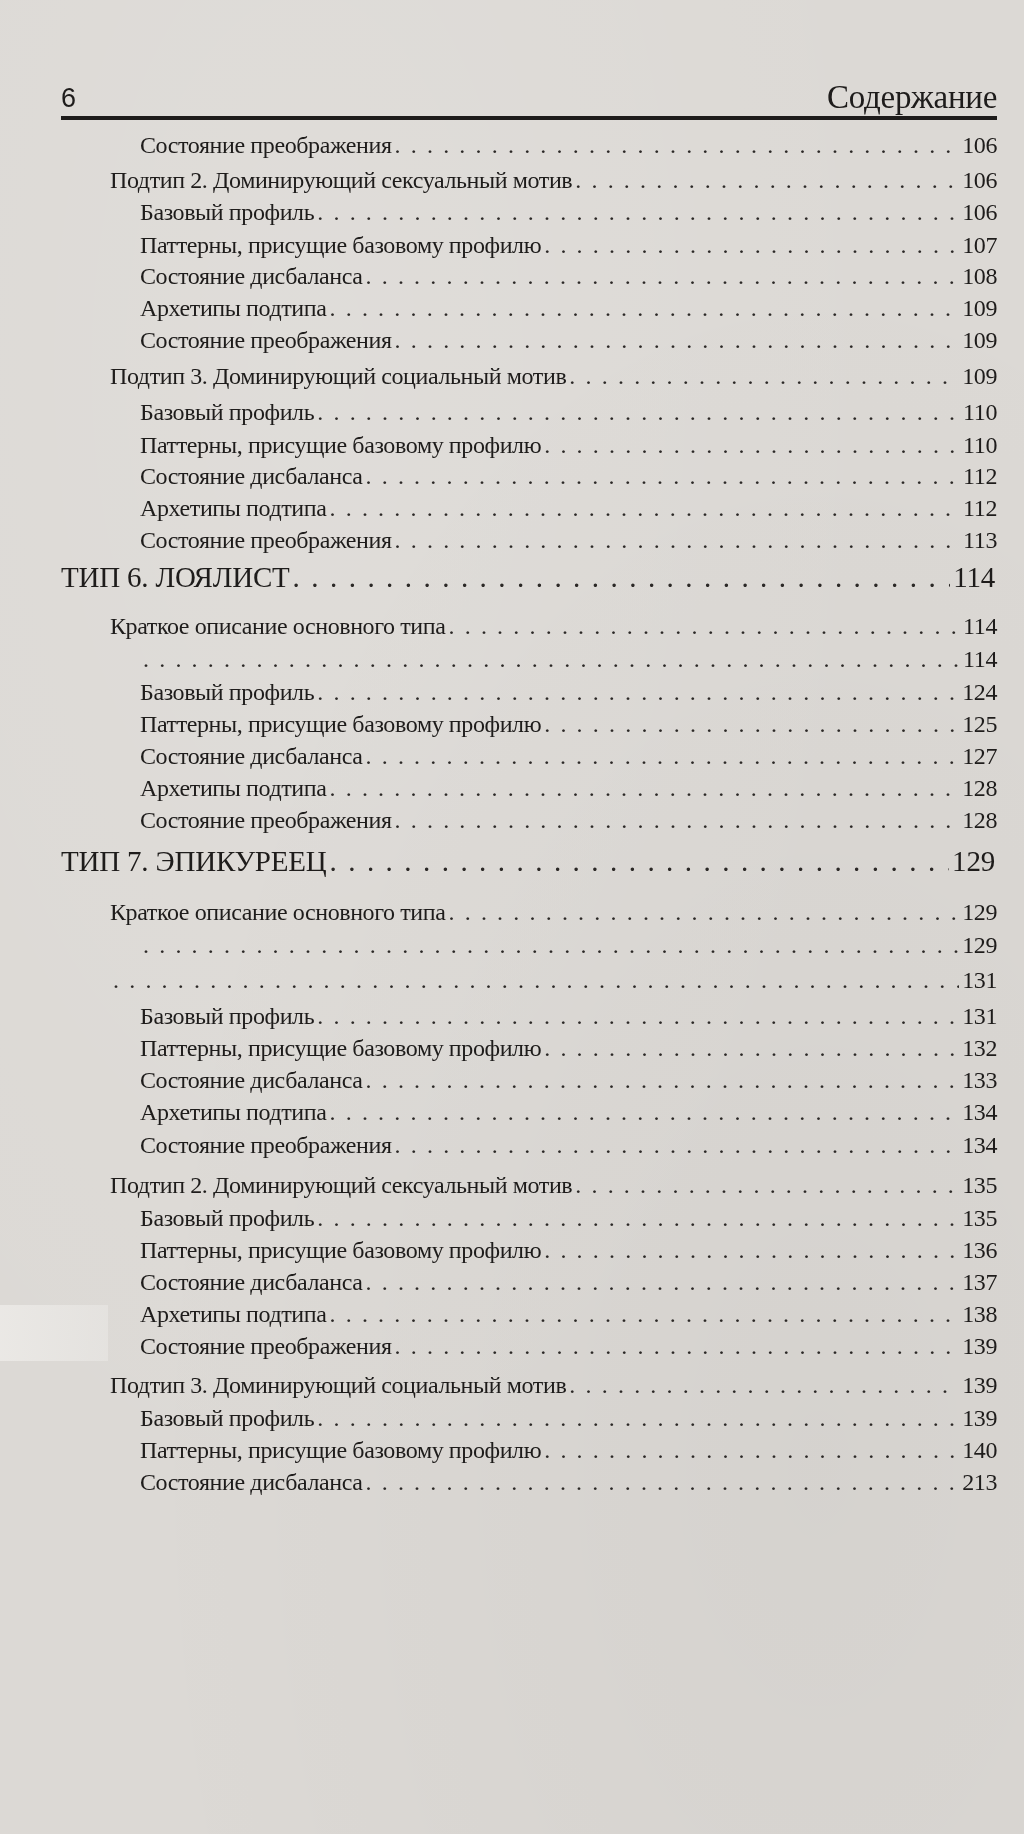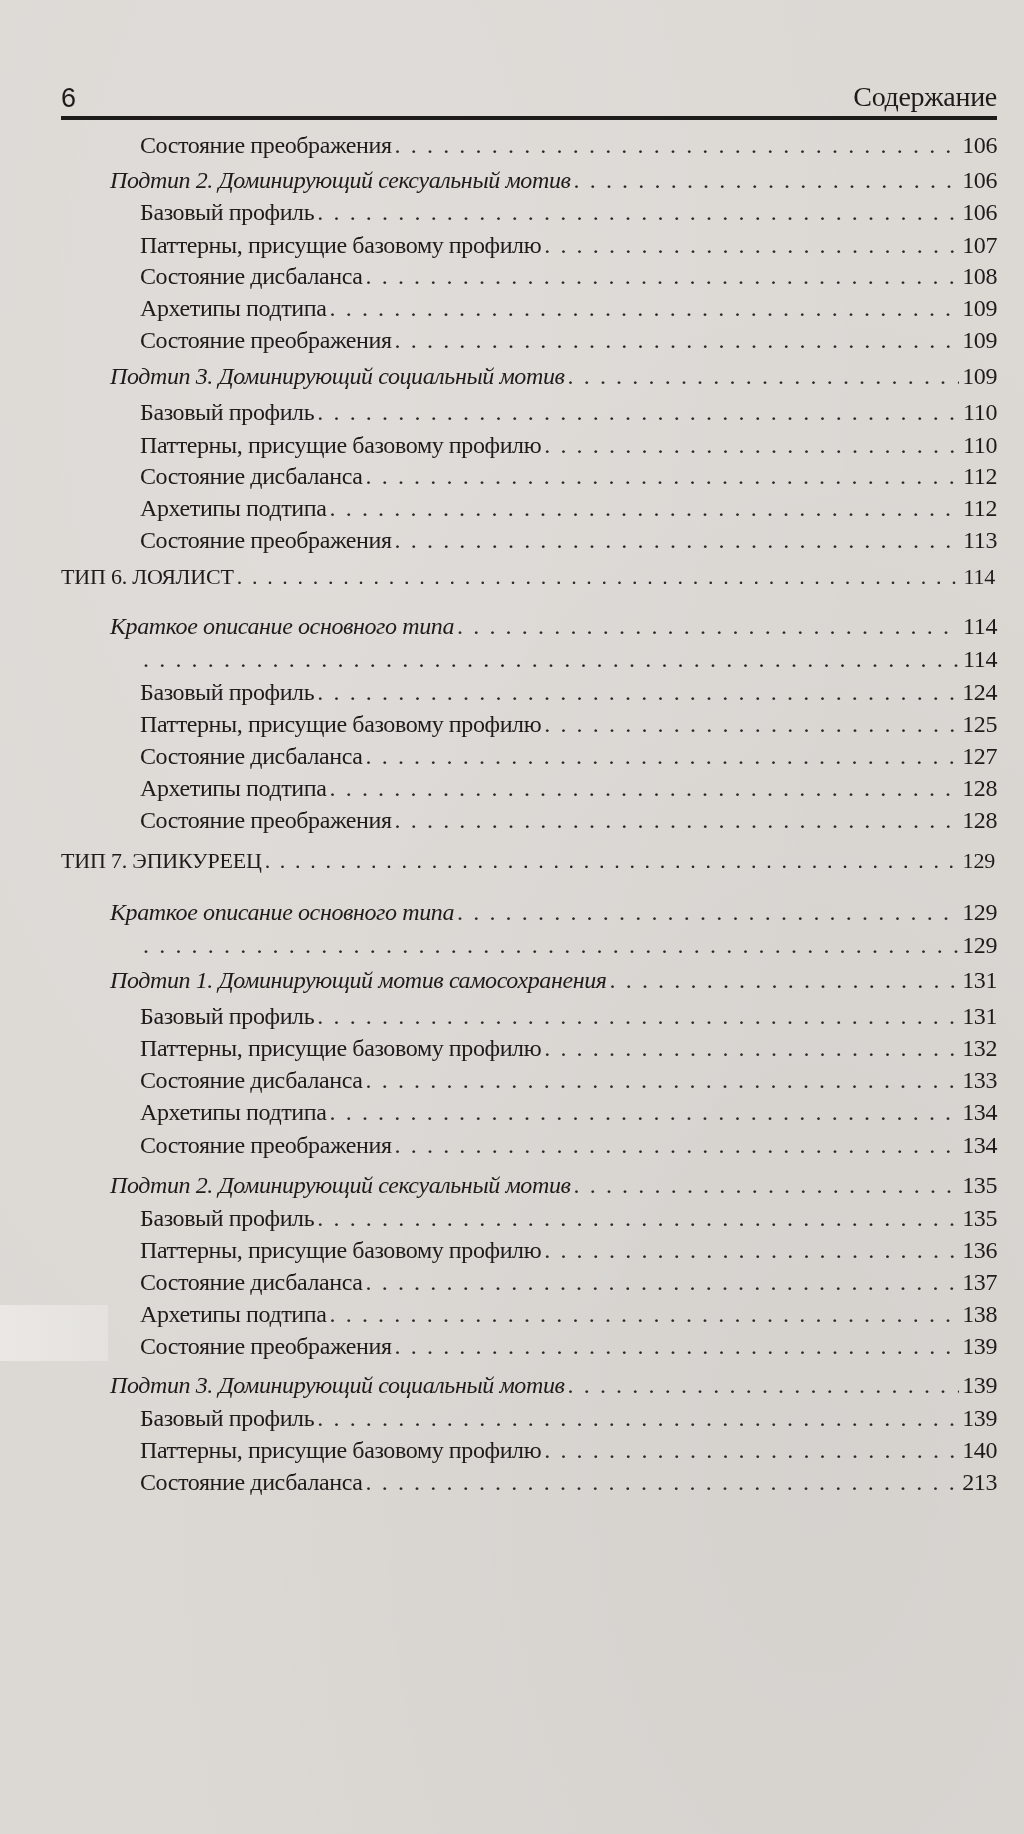--- a/index.html
+++ b/index.html
@@ -20,21 +20,21 @@
   .running-head {
     position: absolute; left: 61px; right: 27px; top: 74px; height: 44px;
   }
   .folio {
     position: absolute; left: 0; bottom: 6px;
     font-family: "Liberation Sans", "DejaVu Sans", sans-serif;
     font-size: 27px; line-height: 27px;
   }
   .section-title {
     position: absolute; right: 0; bottom: 6px;
-    font-size: 28px; line-height: 30px; letter-spacing: -0.3px;
+    font-size: 33px; line-height: 30px; letter-spacing: -0.3px;
   }
   .rule {
     position: absolute; left: 61px; right: 27px; top: 116px; height: 4px;
     background: #1e1c1b;
   }
   .toc { position: absolute; left: 0; top: 0; width: 1024px; height: 1507px; }
   .row {
     position: absolute; display: flex; align-items: baseline;
     font-size: 24px; line-height: 30px; white-space: nowrap;
     letter-spacing: -0.4px;
@@ -45,22 +45,22 @@
     letter-spacing: 6.3px; color: #2b2826;
   }
   .row .leader::before {
     content: ". . . . . . . . . . . . . . . . . . . . . . . . . . . . . . . . . . . . . . . . . . . . . . . . . . . . . . . . . . . . . . . . . . . . . . . . . . . . . . . . . . . . . . . . . . . . . . . .";
     letter-spacing: 0;
     word-spacing: 4.2px;
   }
   .row .page-num { flex: 0 0 auto; text-align: center; }
   .lvl-item { left: 140px; right: 27px; }
   .lvl-sub { left: 110px; right: 27px; }
-  .lvl-sub .label { font-style: italic; }
-  .lvl-type { left: 61px; right: 29px; font-size: 22px; letter-spacing: -0.2px; }
+  .lvl-sub .label { }
+  .lvl-type { left: 61px; right: 29px; font-size: 29px; letter-spacing: -0.2px; }
   .scan-mark {
     position: absolute; left: 0; top: 1305px; width: 108px; height: 56px;
     background: linear-gradient(90deg, #eeece9, #e6e4e1);
     opacity: 0.8;
   }
 </style>
 </head>
 <body>
 
 <div class="page">
@@ -185,21 +185,20 @@
     <div class="row lvl-sub" style="top:897px">
         <span class="label">Краткое описание основного типа</span>
         <span class="leader"></span>
         <span class="page-num">129</span>
       </div>
     <div class="row lvl-item" style="top:930px">
         <span class="leader"></span>
         <span class="page-num">129</span>
       </div>
     <div class="row lvl-sub" style="top:965px">
-        <span class="label">Подтип 1. Доминирующий мотив самосохранения</span>
         <span class="leader"></span>
         <span class="page-num">131</span>
       </div>
     <div class="row lvl-item" style="top:1001px">
         <span class="label">Базовый профиль</span>
         <span class="leader"></span>
         <span class="page-num">131</span>
       </div>
     <div class="row lvl-item" style="top:1033px">
         <span class="label">Паттерны, присущие базовому профилю</span>

